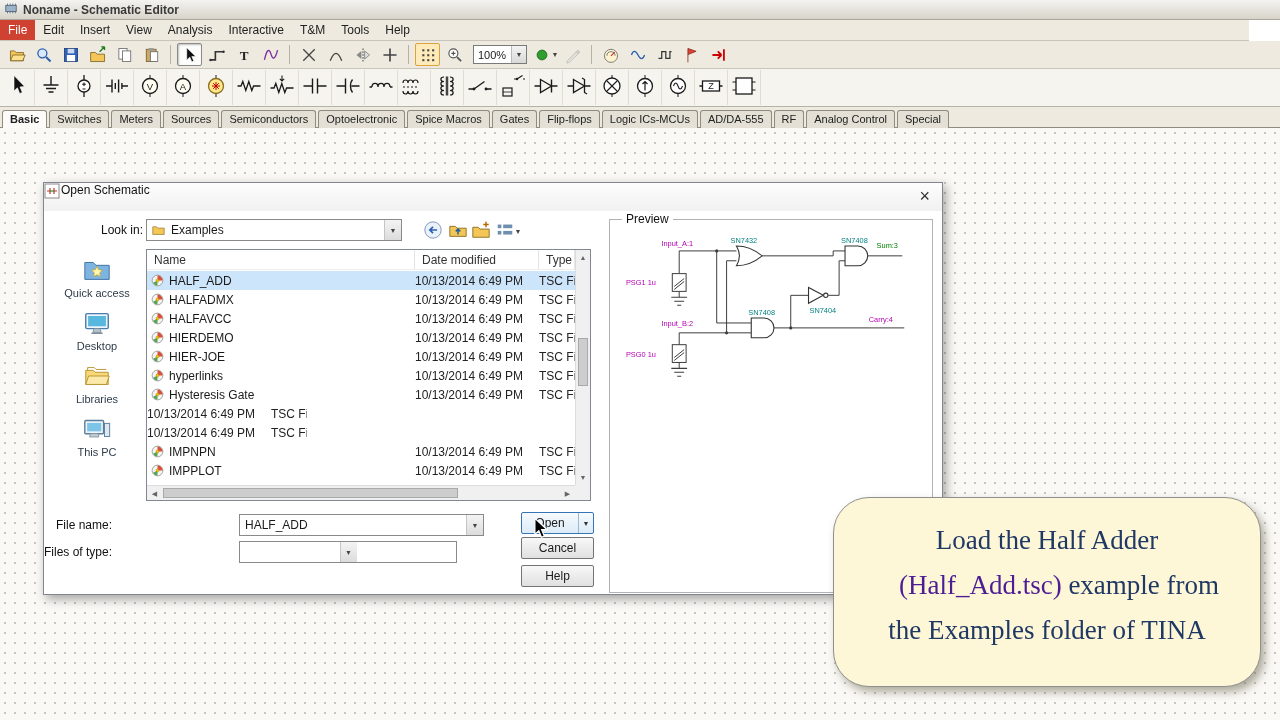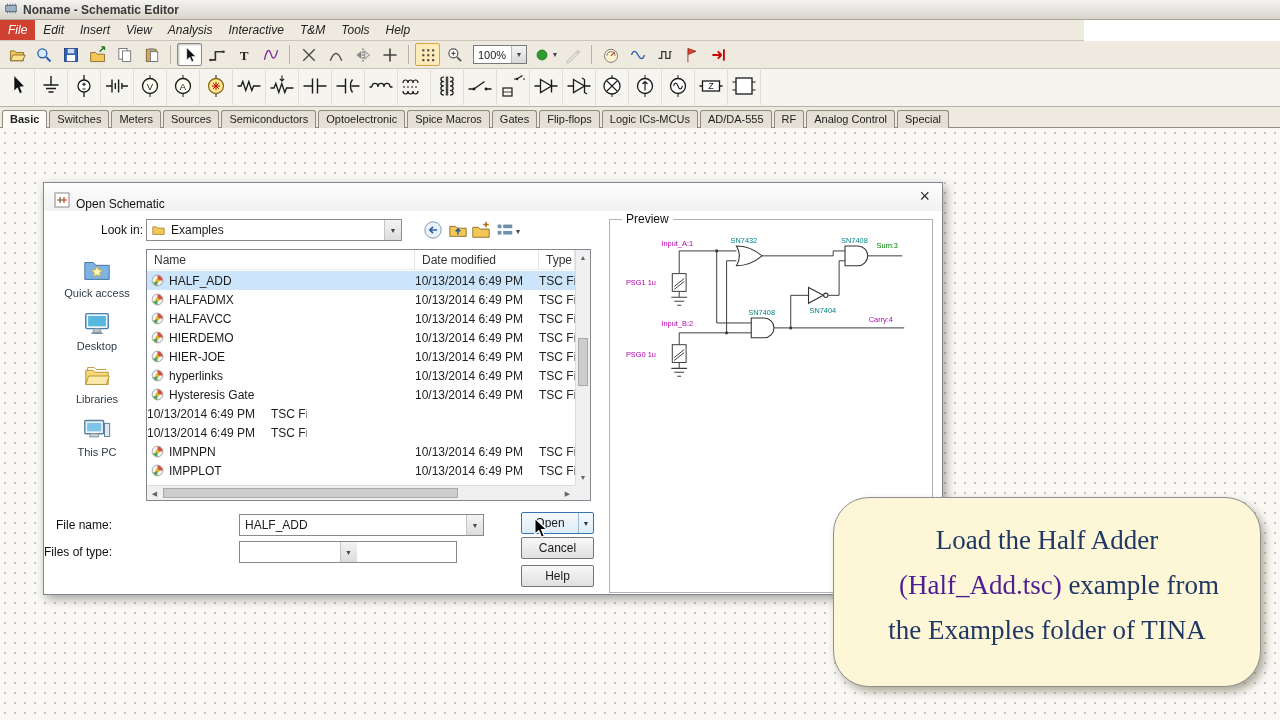--- a/index.html
+++ b/index.html
@@ -4,22 +4,22 @@
 <style>
   * { margin:0; padding:0; box-sizing:border-box; }
   html,body { width:1280px; height:720px; overflow:hidden; background:#fff;
     font-family:"Liberation Sans",sans-serif; font-size:12px; color:#1a1a1a; }
 
   
   .titlebar { position:absolute; left:0; top:0; width:1280px; height:20px;
     background:linear-gradient(#f4f3f0,#d8d4cb); border-bottom:1px solid #aaa69c;
     display:flex; align-items:center; gap:5px; padding-left:4px; }
   .titlebar .t-text { font-weight:bold; color:#3a3a3a; font-size:12px; }
-  .menubar { position:absolute; left:0; top:20px; width:1084px; height:21px;
-    background:#eeeae0; border-bottom:1px solid #c9c5ba; display:flex; align-items:stretch;font-style:italic; }
+  .menubar { position:absolute; left:0; top:20px; width:1249px; height:21px;
+    background:#eeeae0; border-bottom:1px solid #c9c5ba; display:flex; align-items:stretch; }
   .menu-item { padding:3px 8px 0 8px; font-size:12px; color:#222; }
   .menu-active { background:#cf4232; color:#fff; }
 
   .toolbar1 { position:absolute; left:0; top:41px; width:1280px; height:28px;
     background:#eeeae0; border-bottom:1px solid #c9c5ba; display:flex; align-items:center;
     padding-left:4px; gap:2px; }
   .tb-btn { width:25px; height:23px; display:flex; align-items:center; justify-content:center;
     border:1px solid transparent; border-radius:2px; position:relative; }
   .tb-btn .ticon { display:flex; }
   .tb-pressed { border:1px solid #8a8a8a; background:#fdfdfb; box-shadow:inset 1px 1px 2px rgba(0,0,0,.25); }
@@ -46,21 +46,21 @@
 
   .canvas { position:absolute; left:0; top:128px; width:1280px; height:592px;
     background-color:#faf9f6;
     background-image:radial-gradient(circle, #c9c6bf 0.9px, transparent 1px);
     background-size:10px 10px; }
 
   
   .dialog { position:absolute; left:43px; top:182px; width:900px; height:413px;
     background:#fff; border:1px solid #82868f; box-shadow:3px 4px 10px rgba(0,0,0,.35); z-index:10; }
   .dlg-titlebar { position:absolute; left:0; top:0; right:0; height:28px;
-    background:linear-gradient(#fdfdfd,#f1f1f1); display:flex; align-items:flex-end; gap:6px; padding-left:10px; }
+    background:linear-gradient(#fdfdfd,#f1f1f1); display:flex; align-items:flex-start; gap:1px; }
   .dlg-title { font-size:12px; color:#111; }
   .dlg-close { position:absolute; right:12px; top:3px; font-size:18px; color:#333; line-height:20px; }
   .lbl { position:absolute; font-size:12px; color:#111; line-height:22px; }
   .lookin-label { left:57px; top:36px; }
   .combo { position:absolute; height:22px; background:#fff; border:1px solid #8a8a8a;
     display:flex; align-items:center; }
   .combo .val { flex:1; padding:0 5px; white-space:nowrap; overflow:hidden; font-size:12px; }
   .combo .drop { width:17px; height:100%; border-left:1px solid #c5c5c5;
     background:linear-gradient(#f4f4f4,#dcdcdc); display:flex; align-items:center; justify-content:center;
     font-size:7px; color:#444; }

